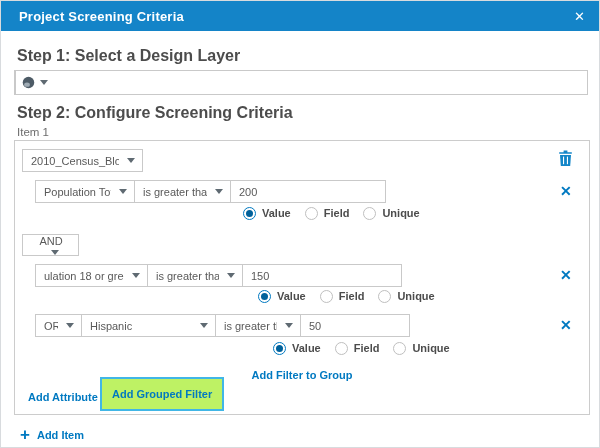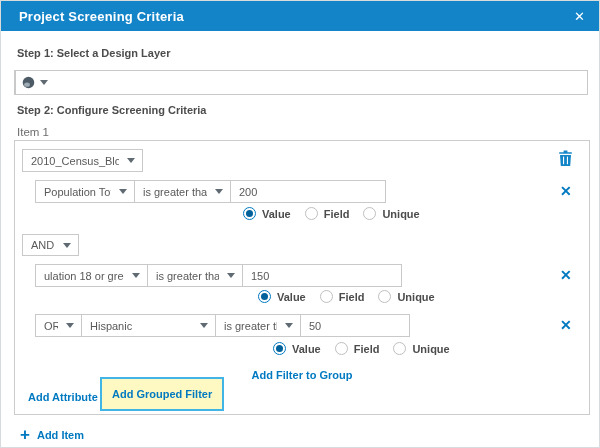--- a/index.html
+++ b/index.html
@@ -1,38 +1,38 @@
 <!DOCTYPE html>
 <html><head>
 <meta charset="utf-8">
 <style>
   html,body{margin:0;padding:0;background:#fff;font-family:"Liberation Sans",sans-serif;}
   .frame{position:relative;width:600px;height:448px;background:#fff;border:1px solid #d8dbde;box-sizing:border-box;overflow:hidden;}
   .abs{position:absolute;}
   .header{position:absolute;left:0;top:0;width:100%;height:30px;background:#1484c8;display:flex;align-items:center;padding:0 14px 0 18px;box-sizing:border-box;}
   .title{color:#fff;font-size:13px;font-weight:700;flex:1;letter-spacing:.2px;}
   .close{color:#fff;font-size:13px;font-weight:400;cursor:pointer;line-height:1;}
-  .label{font-size:11px;font-weight:700;color:#4c4c4c;white-space:nowrap;}
+  .label{font-size:16px;font-weight:700;color:#4c4c4c;white-space:nowrap;}
   .sublabel{font-size:11.5px;color:#6d6d6d;white-space:nowrap;}
   .panel{border:1px solid #cccccc;background:#fff;}
   .row{display:flex;}
   .ctrl{height:23px;border:1px solid #c9c9c9;background:#fff;display:flex;align-items:center;padding:0 7px 0 8px;box-sizing:border-box;font-size:11px;color:#595959;white-space:nowrap;overflow:hidden;cursor:pointer;}
   .ctrl+.ctrl,.tinput{margin-left:-1px;}
   .ctrl .txt{flex:1;overflow:hidden;}
   .caret{width:0;height:0;border-left:4px solid transparent;border-right:4px solid transparent;border-top:5px solid #5f6a72;margin-left:8px;flex-shrink:0;}
   .tinput{height:23px;border:1px solid #c9c9c9;font-size:11px;color:#595959;padding:1px 8px;box-sizing:border-box;outline:none;font-family:"Liberation Sans",sans-serif;background:#fff;}
   .x{color:#0079c1;font-size:14px;font-weight:700;cursor:pointer;line-height:1;}
-  .radio-row{display:flex;align-items:center;}
+  .radio-row{display:flex;}
   .radio{width:13px;height:13px;border-radius:50%;border:1px solid #bfbfbf;background:#fff;box-sizing:border-box;margin-right:6px;display:flex;align-items:center;justify-content:center;cursor:pointer;flex-shrink:0;}
   .radio.sel{border-color:#0079c1;}
   .radio .dot{width:7px;height:7px;border-radius:50%;background:#00619b;}
   .radio-label{font-size:11px;font-weight:700;color:#4c4c4c;margin-right:14px;}
   .link{color:#0079c1;font-size:11px;font-weight:700;cursor:pointer;white-space:nowrap;}
   .center-link{left:0;right:0;text-align:center;}
-  .group-box{border:2px solid #41b6e6;height:34px;display:flex;align-items:center;justify-content:center;padding:0 10px;box-sizing:border-box;background:#fef9c3;}
+  .group-box{border:2px solid #41b6e6;height:34px;display:flex;align-items:center;justify-content:center;padding:0 10px;box-sizing:border-box;background:#bef264;}
   .layer-select{height:25px;border:1px solid #c9c9c9;background:#fff;display:flex;align-items:center;box-sizing:border-box;font-size:11.5px;color:#595959;cursor:pointer;}
   .layer-select .main{flex:1;display:flex;align-items:center;padding:0 12px 0 9px;height:100%;}
   .layer-select .side{width:38px;height:100%;border-left:1px solid #c9c9c9;display:flex;align-items:center;justify-content:center;gap:5px;}
   .add-item{display:flex;align-items:center;gap:7px;cursor:pointer;}
   .plus{color:#0079c1;font-size:17px;font-weight:700;line-height:1;}
   .trash{cursor:pointer;}
 </style>
 </head>
 <body>
 
@@ -91,21 +91,21 @@
       <span class="radio sel">
           <span class="dot"></span>
         </span>
       <span class="radio-label">Value</span>
       <span class="radio"></span>
       <span class="radio-label">Field</span>
       <span class="radio"></span>
       <span class="radio-label" style="margin-right:0;">Unique</span>
     </div>
 
-    <div class="ctrl abs" style="left:7px;top:93px;width:57px;height:22px;">
+    <div class="ctrl abs" style="left:7px;top:93px;width:57px;height:22px;flex-direction:column;">
       <span class="txt">AND</span>
       <span class="caret"></span>
     </div>
 
     <div class="row abs" style="left:20px;top:123px;">
       <div class="ctrl" style="width:113px;">
         <span class="txt">ulation 18 or greater</span>
         <span class="caret"></span>
       </div>
       <div class="ctrl" style="width:96px;">

